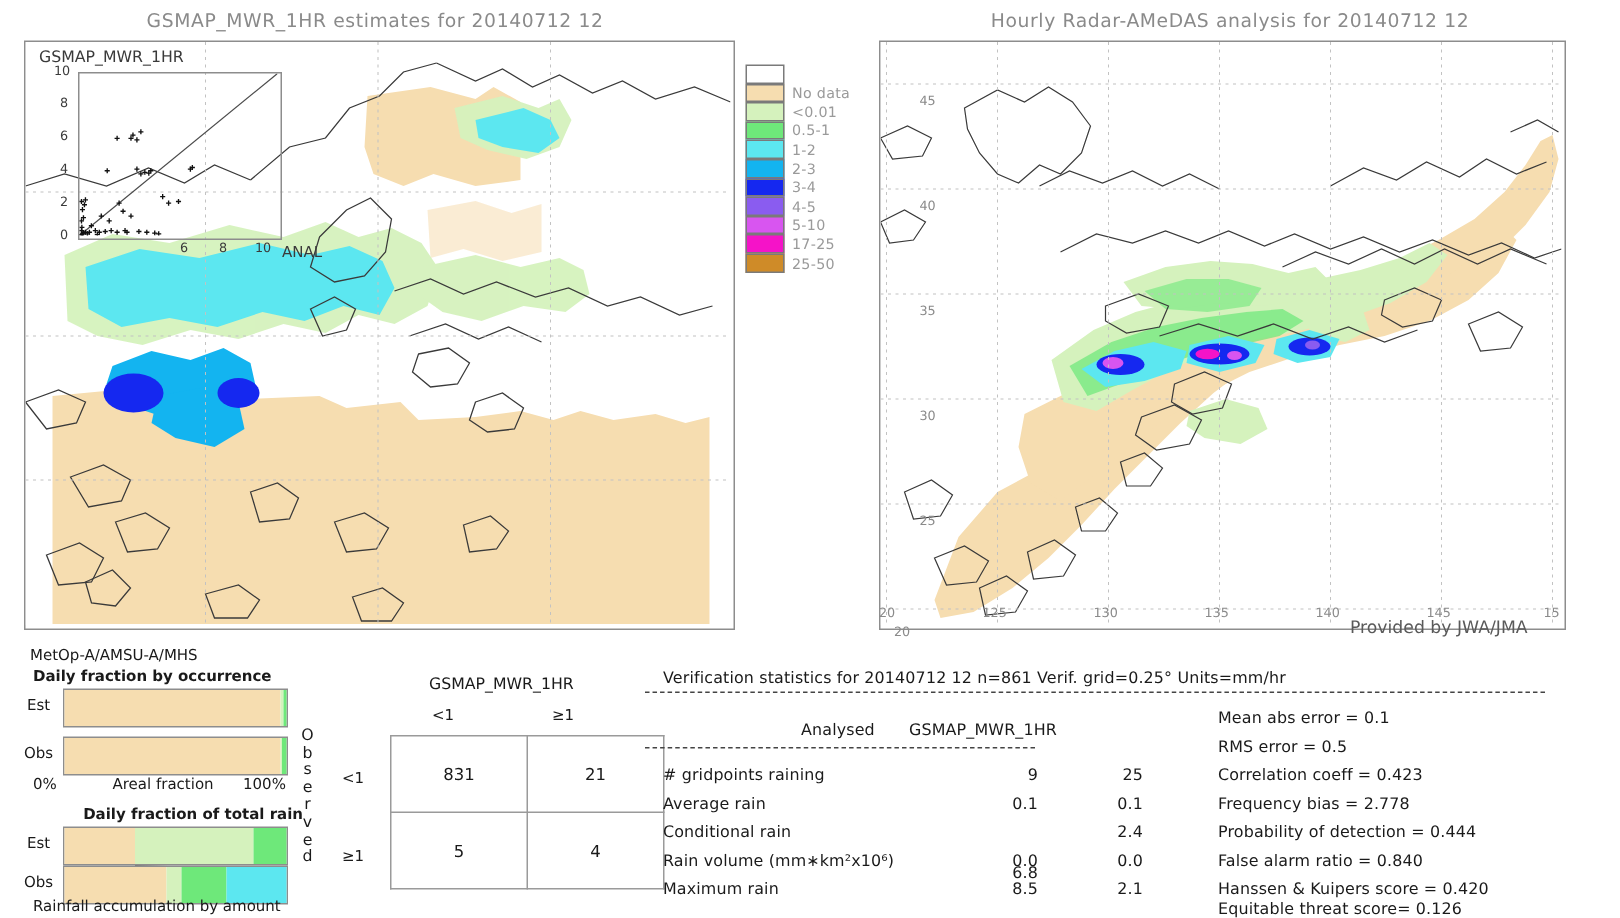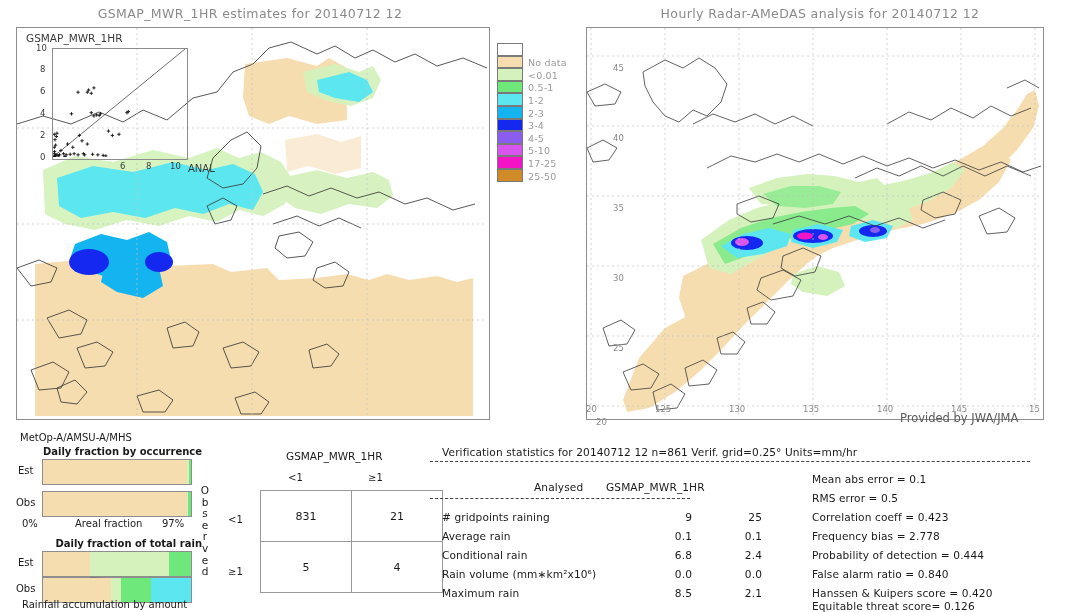--- a/index.html
+++ b/index.html
@@ -326,39 +326,39 @@
 <div class="abs ticklab" style="left:729px;top:404px;">130</div>
 <div class="abs ticklab" style="left:803px;top:404px;">135</div>
 <div class="abs ticklab" style="left:877px;top:404px;">140</div>
 <div class="abs ticklab" style="left:951px;top:404px;text-align:right;">145</div>
 <div class="abs ticklab" style="left:1029px;top:404px;">15</div>
 
 <div class="abs" style="left:900px;top:411px;font-size:11.5px;color:#5a5a5a;">Provided by JWA/JMA</div>
 
 <div class="abs smlab" style="left:20px;top:432px;">MetOp-A/AMSU-A/MHS</div>
 
-<div class="abs smlab" style="left:22px;top:446px;width:180px;text-align:right;font-weight:bold;">Daily fraction by occurrence</div>
+<div class="abs smlab" style="left:22px;top:446px;width:180px;text-align:left;font-weight:bold;">Daily fraction by occurrence</div>
 
 <div class="abs smlab" style="left:18px;top:465px;">Est</div>
 <div class="abs barframe" style="left:42px;top:459px;width:150px;">
   <div class="seg" style="width:97.2%;background:#f6ddb0;"></div>
   <div class="seg" style="width:1.4%;background:#d5f2bd;"></div>
   <div class="seg" style="width:1.4%;background:#6ee87a;"></div>
 </div>
 
 <div class="abs smlab" style="left:16px;top:497px;">Obs</div>
 <div class="abs barframe" style="left:42px;top:491px;width:150px;">
   <div class="seg" style="width:97%;background:#f6ddb0;"></div>
   <div class="seg" style="width:1%;background:#d5f2bd;"></div>
   <div class="seg" style="width:2%;background:#6ee87a;"></div>
 </div>
 
 <div class="abs smlab" style="left:22px;top:518px;">0%</div>
 <div class="abs smlab" style="left:75px;top:518px;">Areal fraction</div>
-<div class="abs smlab" style="left:162px;top:518px;">97%</div>
+<div class="abs smlab" style="left:162px;top:518px;">100%</div>
 
 <div class="abs smlab" style="left:22px;top:538px;width:180px;text-align:right;font-weight:bold;">Daily fraction of total rain</div>
 
 <div class="abs smlab" style="left:18px;top:557px;">Est</div>
 <div class="abs barframe" style="left:42px;top:551px;width:150px;">
   <div class="seg" style="width:32%;background:#f6ddb0;"></div>
   <div class="seg" style="width:53%;background:#d5f2bd;"></div>
   <div class="seg" style="width:15%;background:#6ee87a;"></div>
 </div>
 
@@ -409,21 +409,21 @@
 
 <div class="abs stat" style="left:430px;top:511px;"># gridpoints raining</div>
 <div class="abs stat" style="left:656px;top:511px;width:24px;text-align:right;">9</div>
 <div class="abs stat" style="left:726px;top:511px;width:24px;text-align:right;">25</div>
 
 <div class="abs stat" style="left:430px;top:530px;">Average rain</div>
 <div class="abs stat" style="left:648px;top:530px;width:32px;text-align:right;">0.1</div>
 <div class="abs stat" style="left:718px;top:530px;width:32px;text-align:right;">0.1</div>
 
 <div class="abs stat" style="left:430px;top:549px;">Conditional rain</div>
-<div class="abs stat" style="left:648px;top:549px;width:32px;text-align:right;">6.8</div>
+<div class="abs stat" style="left:648px;top:576px;width:32px;text-align:right;">6.8</div>
 <div class="abs stat" style="left:718px;top:549px;width:32px;text-align:right;">2.4</div>
 
 <div class="abs stat" style="left:430px;top:568px;">Rain volume (mm∗km²x10⁶)</div>
 <div class="abs stat" style="left:648px;top:568px;width:32px;text-align:right;">0.0</div>
 <div class="abs stat" style="left:718px;top:568px;width:32px;text-align:right;">0.0</div>
 
 <div class="abs stat" style="left:430px;top:587px;">Maximum rain</div>
 <div class="abs stat" style="left:648px;top:587px;width:32px;text-align:right;">8.5</div>
 <div class="abs stat" style="left:718px;top:587px;width:32px;text-align:right;">2.1</div>
 

